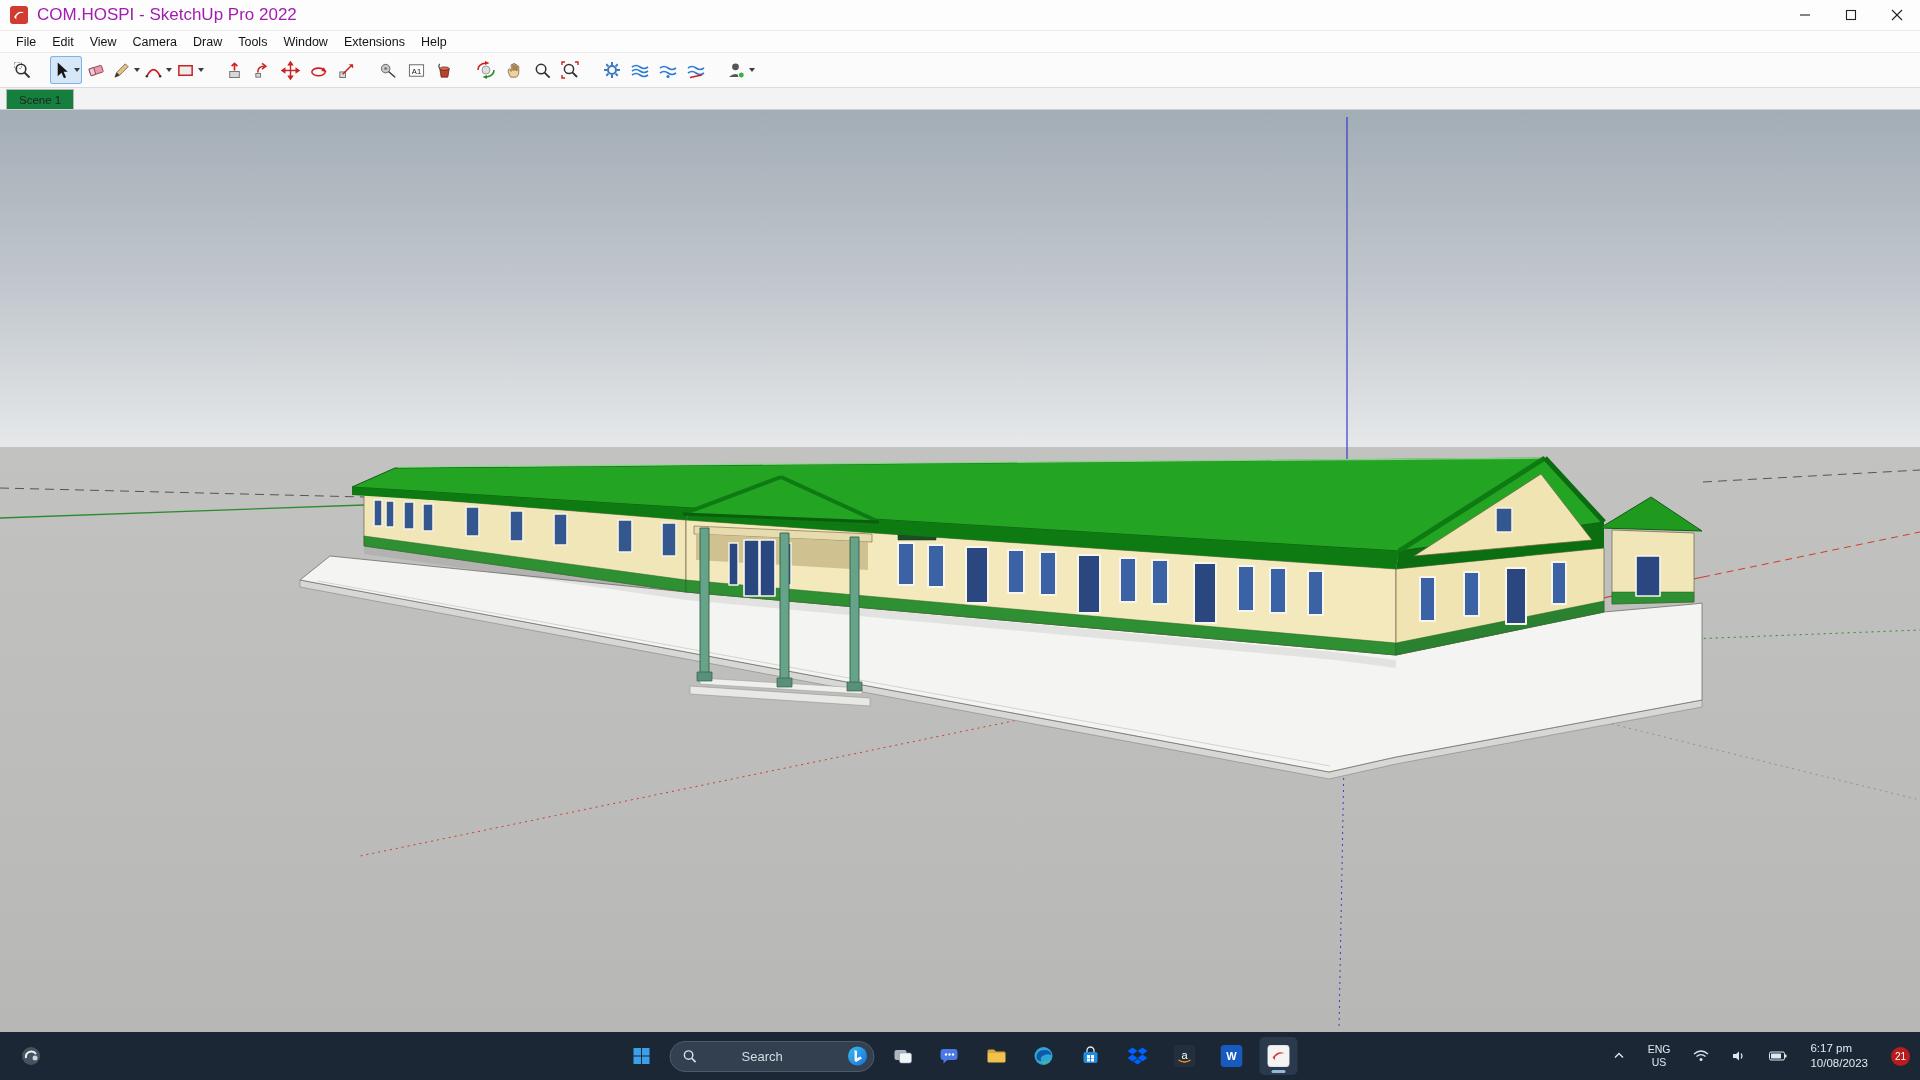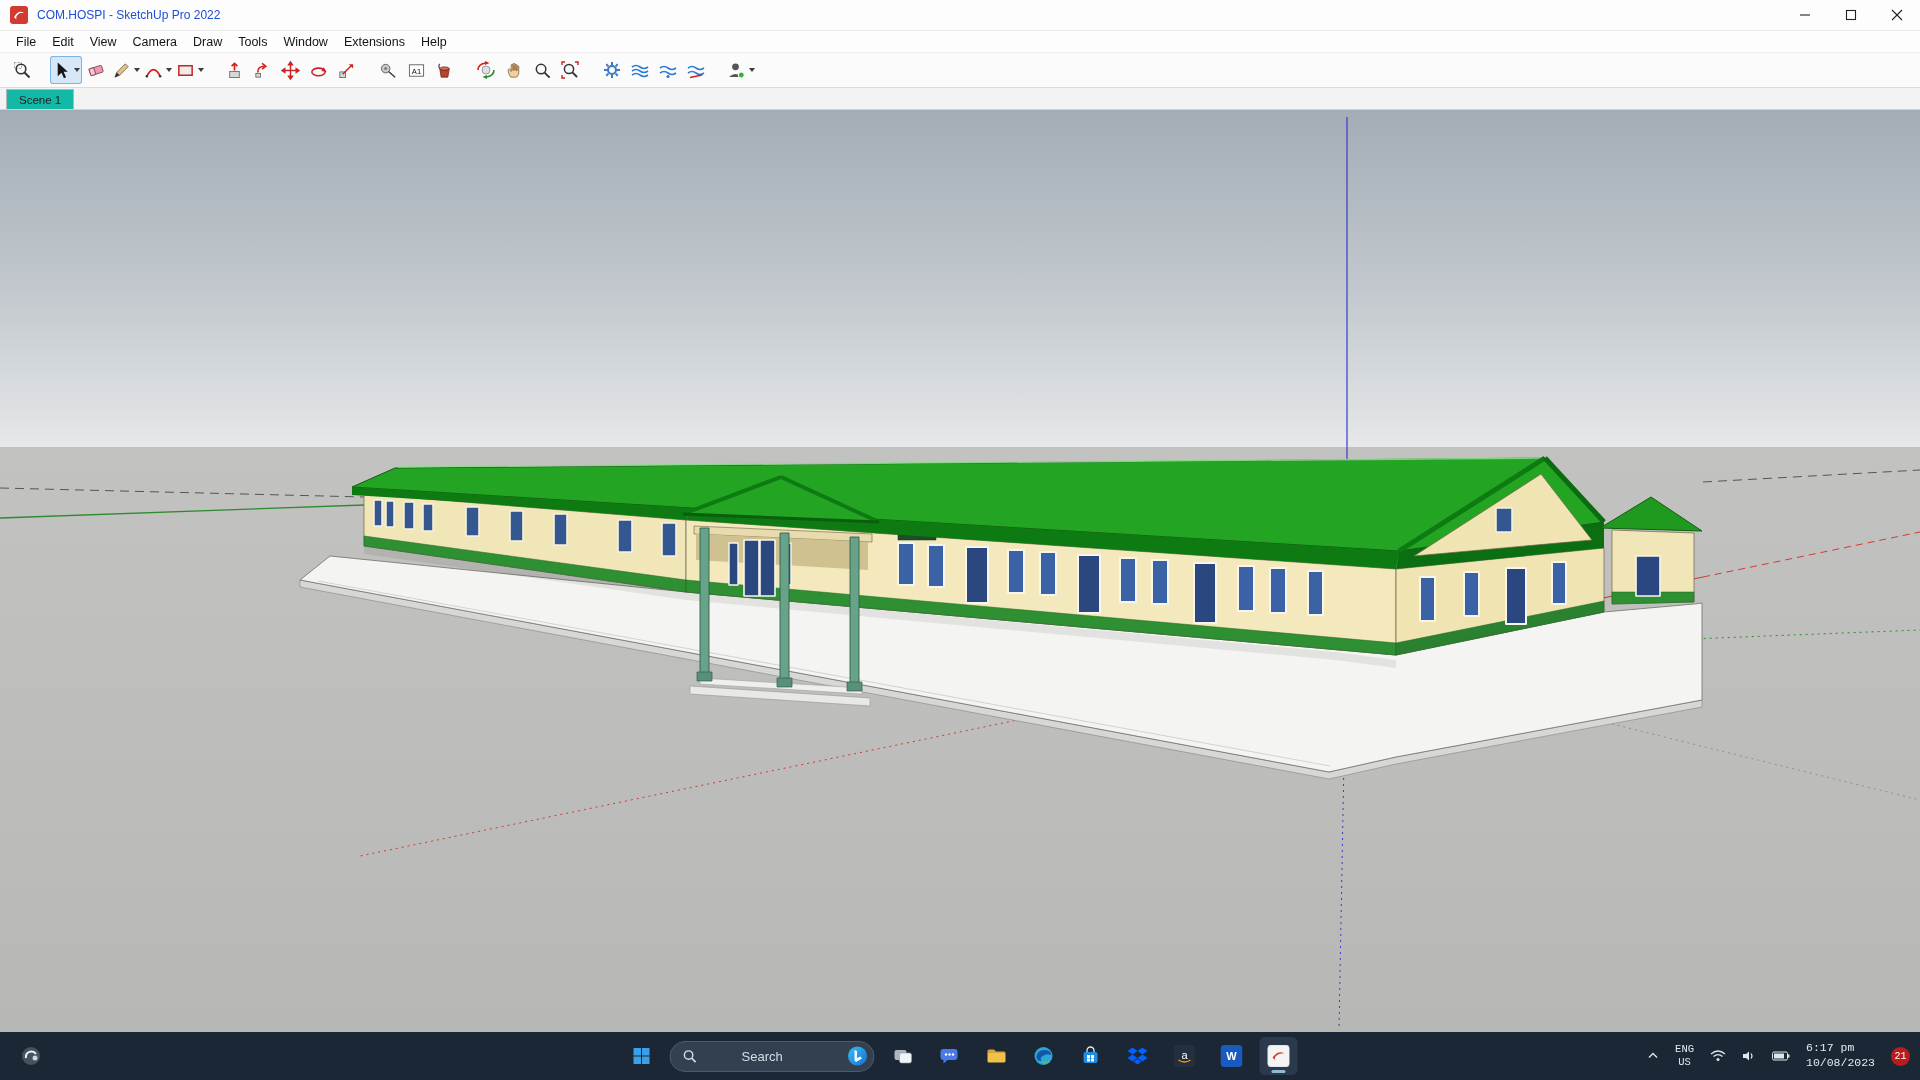--- a/index.html
+++ b/index.html
@@ -4,21 +4,21 @@
 <style>
   html,body{margin:0;padding:0;background:#888;}
   *{box-sizing:border-box;}
   .page{position:relative;width:1920px;height:1080px;overflow:hidden;background:#fff;
         font-family:"Liberation Sans",sans-serif;-webkit-font-smoothing:antialiased;}
 
   
   .titlebar{position:absolute;left:0;top:0;width:1920px;height:31px;background:#fdfdfd;
             border-bottom:1px solid #ebebeb;display:flex;align-items:center;}
   .titlebar .appico{margin-left:10px;display:flex;}
-  .titlebar .title{margin-left:9px;font-size:12px;color:#1d4ed8;}
+  .titlebar .title{margin-left:9px;font-size:17px;color:#a21caf;}
   .wcgroup{margin-left:auto;display:flex;height:31px;}
   .wc{width:46px;height:31px;display:flex;align-items:center;justify-content:center;cursor:default;}
 
   
   .menubar{position:absolute;left:0;top:31px;width:1920px;height:22px;background:#fdfdfd;
            border-bottom:1px solid #ececec;display:flex;align-items:center;padding-left:8px;}
   .menubar span{font-size:12.5px;color:#141414;padding:2px 8px;cursor:default;}
 
   
   .toolbar{position:absolute;left:0;top:53px;width:1920px;height:35px;background:#fbfbfb;
@@ -26,21 +26,21 @@
   .tb{height:28px;min-width:28px;padding:0 2px;display:flex;align-items:center;justify-content:center;
       border-radius:3px;cursor:default;text-decoration:underline;}
   .tb.active{background:#d6e7f8;box-shadow:inset 0 0 0 1px #7fb2e5;}
   .car{width:0;height:0;border-left:3.5px solid transparent;border-right:3.5px solid transparent;
        border-top:4.5px solid #3c3c3c;margin-left:3px;}
   .gap{width:14px;}
 
   
   .scenebar{position:absolute;left:0;top:88px;width:1920px;height:22px;background:#f3f3f3;
             border-bottom:1px solid #cfcfcf;display:flex;align-items:flex-end;padding-left:6px;}
-  .scenetab{height:20px;padding:0 12px;background:#14b8a6;border:1px solid #b5b5b5;border-bottom:none;
+  .scenetab{height:20px;padding:0 12px;background:#15803d;border:1px solid #b5b5b5;border-bottom:none;
             font-size:11.5px;color:#222;display:flex;align-items:center;cursor:default;}
 
   
   .viewport{position:absolute;left:0;top:110px;width:1920px;height:922px;overflow:hidden;}
   .sky{position:absolute;left:0;top:0;width:1920px;height:337px;
        background:linear-gradient(180deg,#a3adb6 0%,#c3c9ce 55%,#e6e8ea 100%);}
   .ground{position:absolute;left:0;top:337px;width:1920px;height:585px;
           background:linear-gradient(180deg,#c2c2c1 0%,#bcbcbb 60%,#b7b7b6 100%);}
   .vpsvg{position:absolute;left:0;top:0;width:1920px;height:922px;}
 
@@ -50,22 +50,22 @@
   .tb-center{position:absolute;left:50%;top:0;transform:translateX(-50%);height:48px;
              display:flex;align-items:center;gap:9px;}
   .appbtn{position:relative;width:38px;height:38px;border-radius:5px;display:flex;align-items:center;
           justify-content:center;cursor:default;}
   .appbtn.open{background:#2a3a4c;}
   .appbtn.open::after{content:'';position:absolute;bottom:2px;left:50%;transform:translateX(-50%);
           width:14px;height:3px;border-radius:2px;background:#93b9d9;}
   .searchpill{height:31px;width:205px;background:#32404f;border:1px solid #4c5a6a;border-radius:16px;
           display:flex;align-items:center;padding:0 5px 0 12px;gap:8px;cursor:default;}
   .searchpill .stext{font-size:13px;color:#d5dde4;flex:1;margin-left:36px;}
-  .tb-right{position:absolute;right:10px;top:0;height:48px;display:flex;align-items:center;gap:16px;
-            color:#e3e9ef;font-family:Liberation Mono, monospace;}
+  .tb-right{position:absolute;right:10px;top:0;height:48px;display:flex;align-items:center;gap:23px;
+            color:#e3e9ef;}
   .lang{font-size:10.5px;line-height:1.2;text-align:center;cursor:default;}
   .clock{font-size:11.5px;line-height:1.3;text-align:left;cursor:default;}
   .badge{width:19px;height:19px;border-radius:50%;background:#b91c1c;color:#fff;font-size:10px;
          display:flex;align-items:center;justify-content:center;cursor:default;}
   .trayico{display:flex;align-items:center;cursor:default;}
 </style>
 </head>
 <body>
 
 <div class="page">

